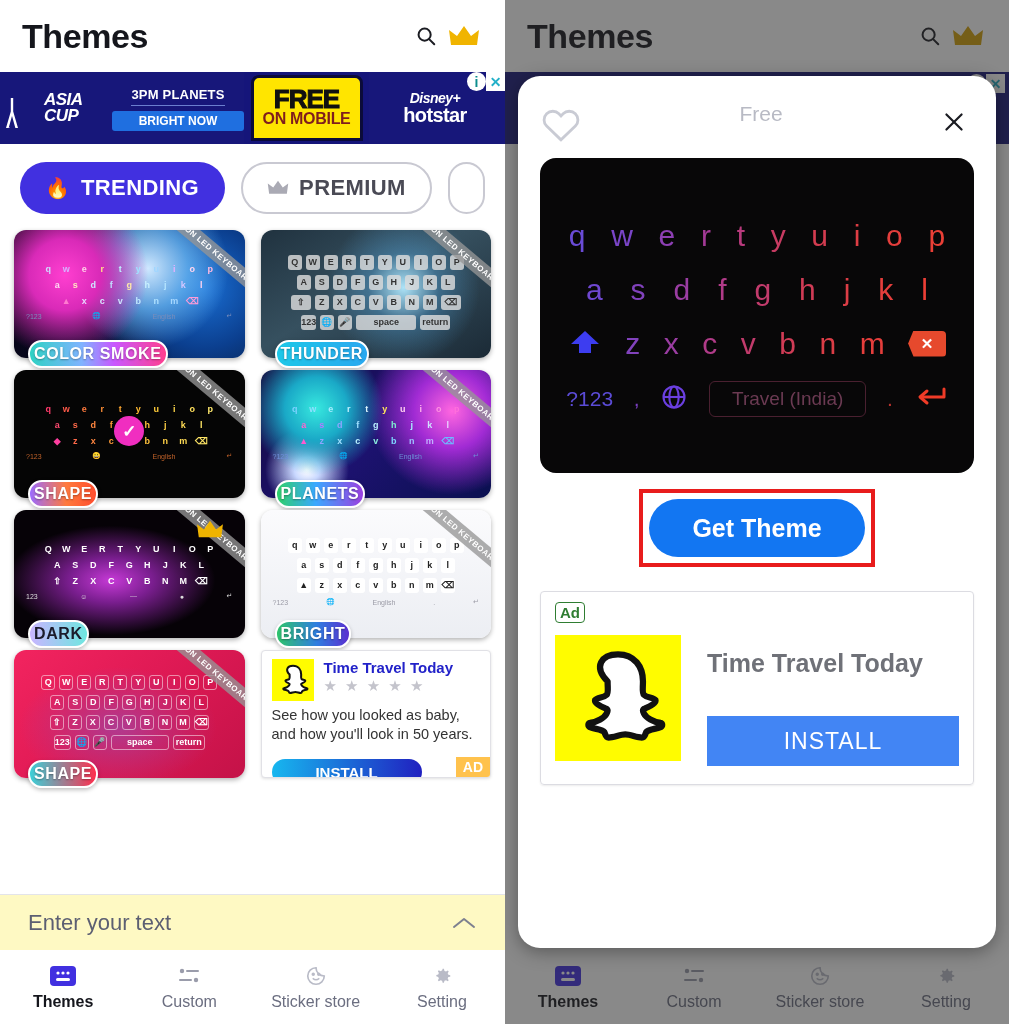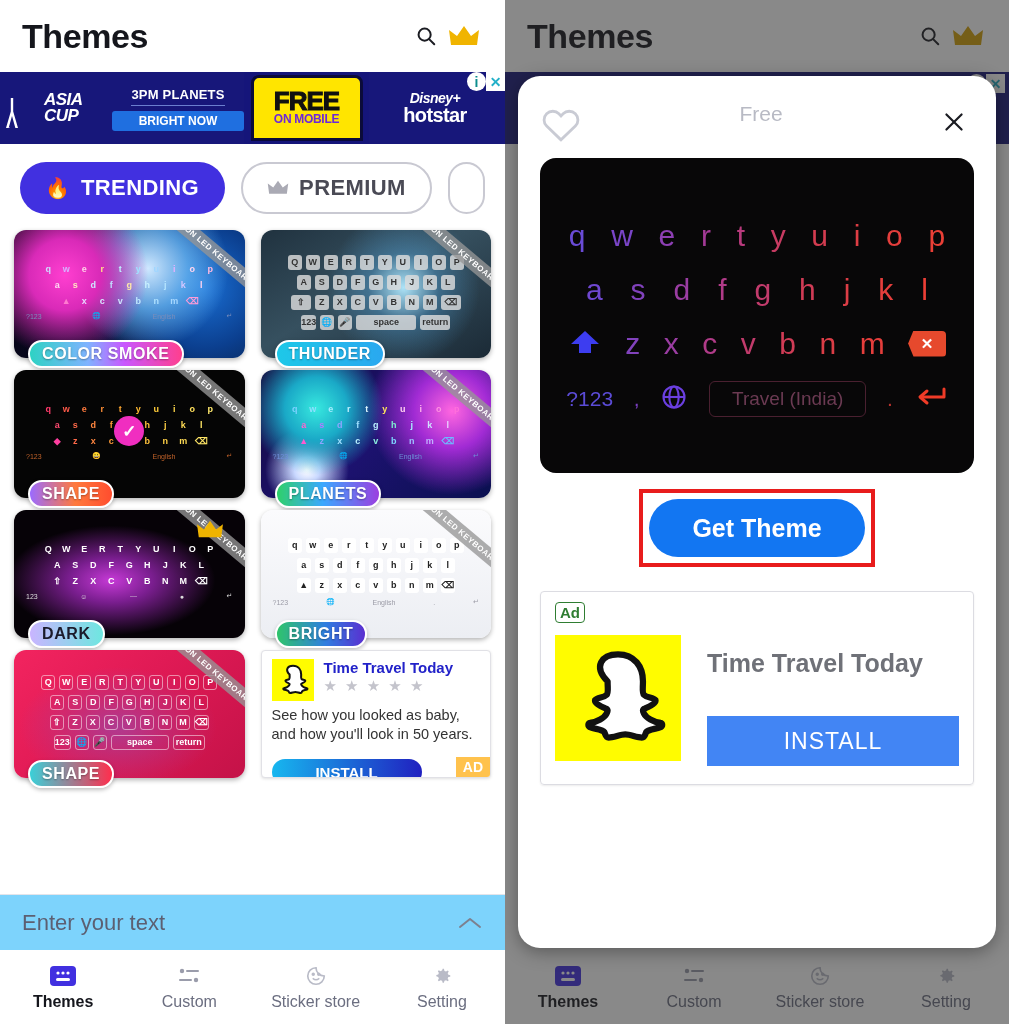--- a/index.html
+++ b/index.html
@@ -31,21 +31,21 @@
   .ad-rainbow::after { content:""; position:absolute; left:-2px; bottom:0; width:12px; height:30px; background:#fff;
      clip-path: polygon(40% 0,60% 0,60% 45%,100% 100%,78% 100%,50% 60%,22% 100%,0 100%,40% 45%); }
   .ad-asiatxt { color: #fff; font-weight: bold; font-size: 17px; line-height: 16px; font-style: italic; margin-left: 2px; letter-spacing: -0.5px; }
   .ad-mid { width: 132px; text-align: center; }
   .ad-mid-l1 { color: #fff; font-size: 13px; font-weight: bold; letter-spacing: 0.2px; border-bottom: 1px solid #6b7fcf; padding-bottom: 3px; display: inline-block;}
   .ad-watch { margin-top: 5px; background: #1f6fe0; color: #fff; font-size: 12px; font-weight: bold; border-radius: 3px; padding: 3px 0; }
   .ad-phone { width: 125px; height: 72px; background: #15157a; position: relative; display:flex; align-items:center; justify-content:center;}
   .ad-phone-inner { width: 112px; height: 66px; background: #ffe500; border-radius: 8px 8px 0 0; border: 3px solid #0b0b3a; display: flex; flex-direction: column; align-items: center; justify-content: center; }
   .ad-free { font-size: 26px; font-weight: bold; color: #111; letter-spacing: -1px; line-height: 22px;
      -webkit-text-stroke: 1px #111; }
-  .ad-onmobile { font-size: 12px; font-weight: bold; color: #6d28d9; letter-spacing: -0.3px; }
+  .ad-onmobile { font-size: 16px; font-weight: bold; color: #7f1d1d; letter-spacing: -0.3px; }
   .ad-hotstar { flex: 1; text-align: center; color: #fff; padding-right: 4px;}
   .ad-disney { font-size: 14px; font-style: italic; font-weight: bold; letter-spacing: -0.5px; }
   .ad-hs { font-size: 20px; font-weight: bold; letter-spacing: -0.6px; margin-top:-2px; }
   .ad-corner { position: absolute; right: 0; top: 0; display: flex; }
   .ad-i, .ad-x { width: 19px; height: 19px; background: #fff; display:flex; align-items:center; justify-content:center; font-size:14px; font-weight:bold;}
   .ad-i { color: #0e8e8e; border-radius: 50%; }
   .ad-x { color: #22b0c8; }
 
   
   .chips { display: flex; gap: 16px; padding: 18px 20px 16px 20px; }
@@ -56,21 +56,21 @@
   .chip.cut { width: 40px; overflow: hidden; padding: 0; }
   .flame { font-size: 20px; }
 
   
   .grid { padding: 0 14px; display: grid; grid-template-columns: 1fr 1fr; gap: 12px 16px; }
   .tcard { position: relative; height: 128px; border-radius: 12px; overflow: visible; }
   .tcard-img { position: absolute; inset: 0; border-radius: 12px; overflow: hidden; box-shadow: 0 2px 5px rgba(0,0,0,.3); }
   .ribbon { position: absolute; right: -34px; top: 14px; width: 130px; transform: rotate(40deg);
     background: rgba(150,150,150,.78); color: #fff; font-size: 8px; font-weight: bold; text-align: center;
     letter-spacing: .5px; padding: 3px 0; }
-  .tlabel { position: absolute; left: 14px; bottom: -10px; height: 28px; padding: 0 12px; border-radius: 14px;
+  .tlabel { position: absolute; left: 14px; bottom: -10px; height: 28px; padding: 0 4px; border-radius: 14px;
     display: flex; align-items: center; justify-content: center; color: #fff; font-size: 16px; font-weight: bold;
     letter-spacing: .6px; border: 2px solid #fff; box-shadow: 0 2px 4px rgba(0,0,0,.25); text-shadow: 0 1px 2px rgba(0,0,0,.35); }
   .crown-badge { position: absolute; right: 22px; top: 10px; font-size: 20px; }
 
   
   .kb { position: absolute; inset: 0; display: flex; flex-direction: column; justify-content: center; padding: 6px 6px 10px; gap: 5px; }
   .kbrow { display: flex; justify-content: center; gap: 4px; }
   .kbk { font-size: 9px; font-weight: bold; line-height: 11px; min-width: 14px; text-align: center; }
   .kbk.box { background: rgba(220,220,220,.82); color: #333; border-radius: 3px; padding: 2px 0; }
   .kbk.ghost { border: 1px solid rgba(255,255,255,.5); border-radius: 3px; padding: 1px 0; color: #fff; }
@@ -106,21 +106,21 @@
   .adcard-title { color: #2222c9; font-size: 15px; font-weight: bold; }
   .stars { color: #c4c4cc; font-size: 15px; letter-spacing: 2px; margin-top: 1px; }
   .adcard-body { font-size: 14.5px; color: #333; line-height: 19px; margin-top: 5px; }
   .adcard-install { position: absolute; left: 10px; bottom: -8px; width: 150px; height: 26px; border-radius: 13px;
     background: linear-gradient(90deg,#17b7ef,#2020c0); color: #fff; font-size: 15px; font-weight: bold;
     display: flex; align-items: center; justify-content: center; }
   .ad-tag { position: absolute; right: 0; bottom: 0; background: #ffc24d; color: #fff; font-size: 14px; font-weight: bold; padding: 2px 7px; }
 
   
   .bottom-stack { position: absolute; left: 0; right: 0; bottom: 0; }
-  .entry { height: 56px; background: #7dd3fc; border-top: 1px solid #e3e4ea; display: flex; align-items: center; padding: 0 22px; }
+  .entry { height: 56px; background: #fef9c3; border-top: 1px solid #e3e4ea; display: flex; align-items: center; padding: 0 28px; }
   .entry-txt { font-size: 22px; color: #5c5f72; flex: 1; }
   .chev { width: 26px; height: 14px; }
   .nav { height: 74px; background: #fff; display: flex; align-items: center; }
   .navitem { flex: 1; display: flex; flex-direction: column; align-items: center; gap: 5px; }
   .navlabel { font-size: 16px; color: #6b6e80; }
   .navitem.active .navlabel { color: #15161c; font-weight: bold; }
   .navico { height: 24px; display: flex; align-items: center; }
 
   
   .scrim { position: absolute; inset: 0; background: rgba(40,40,40,.55); }

